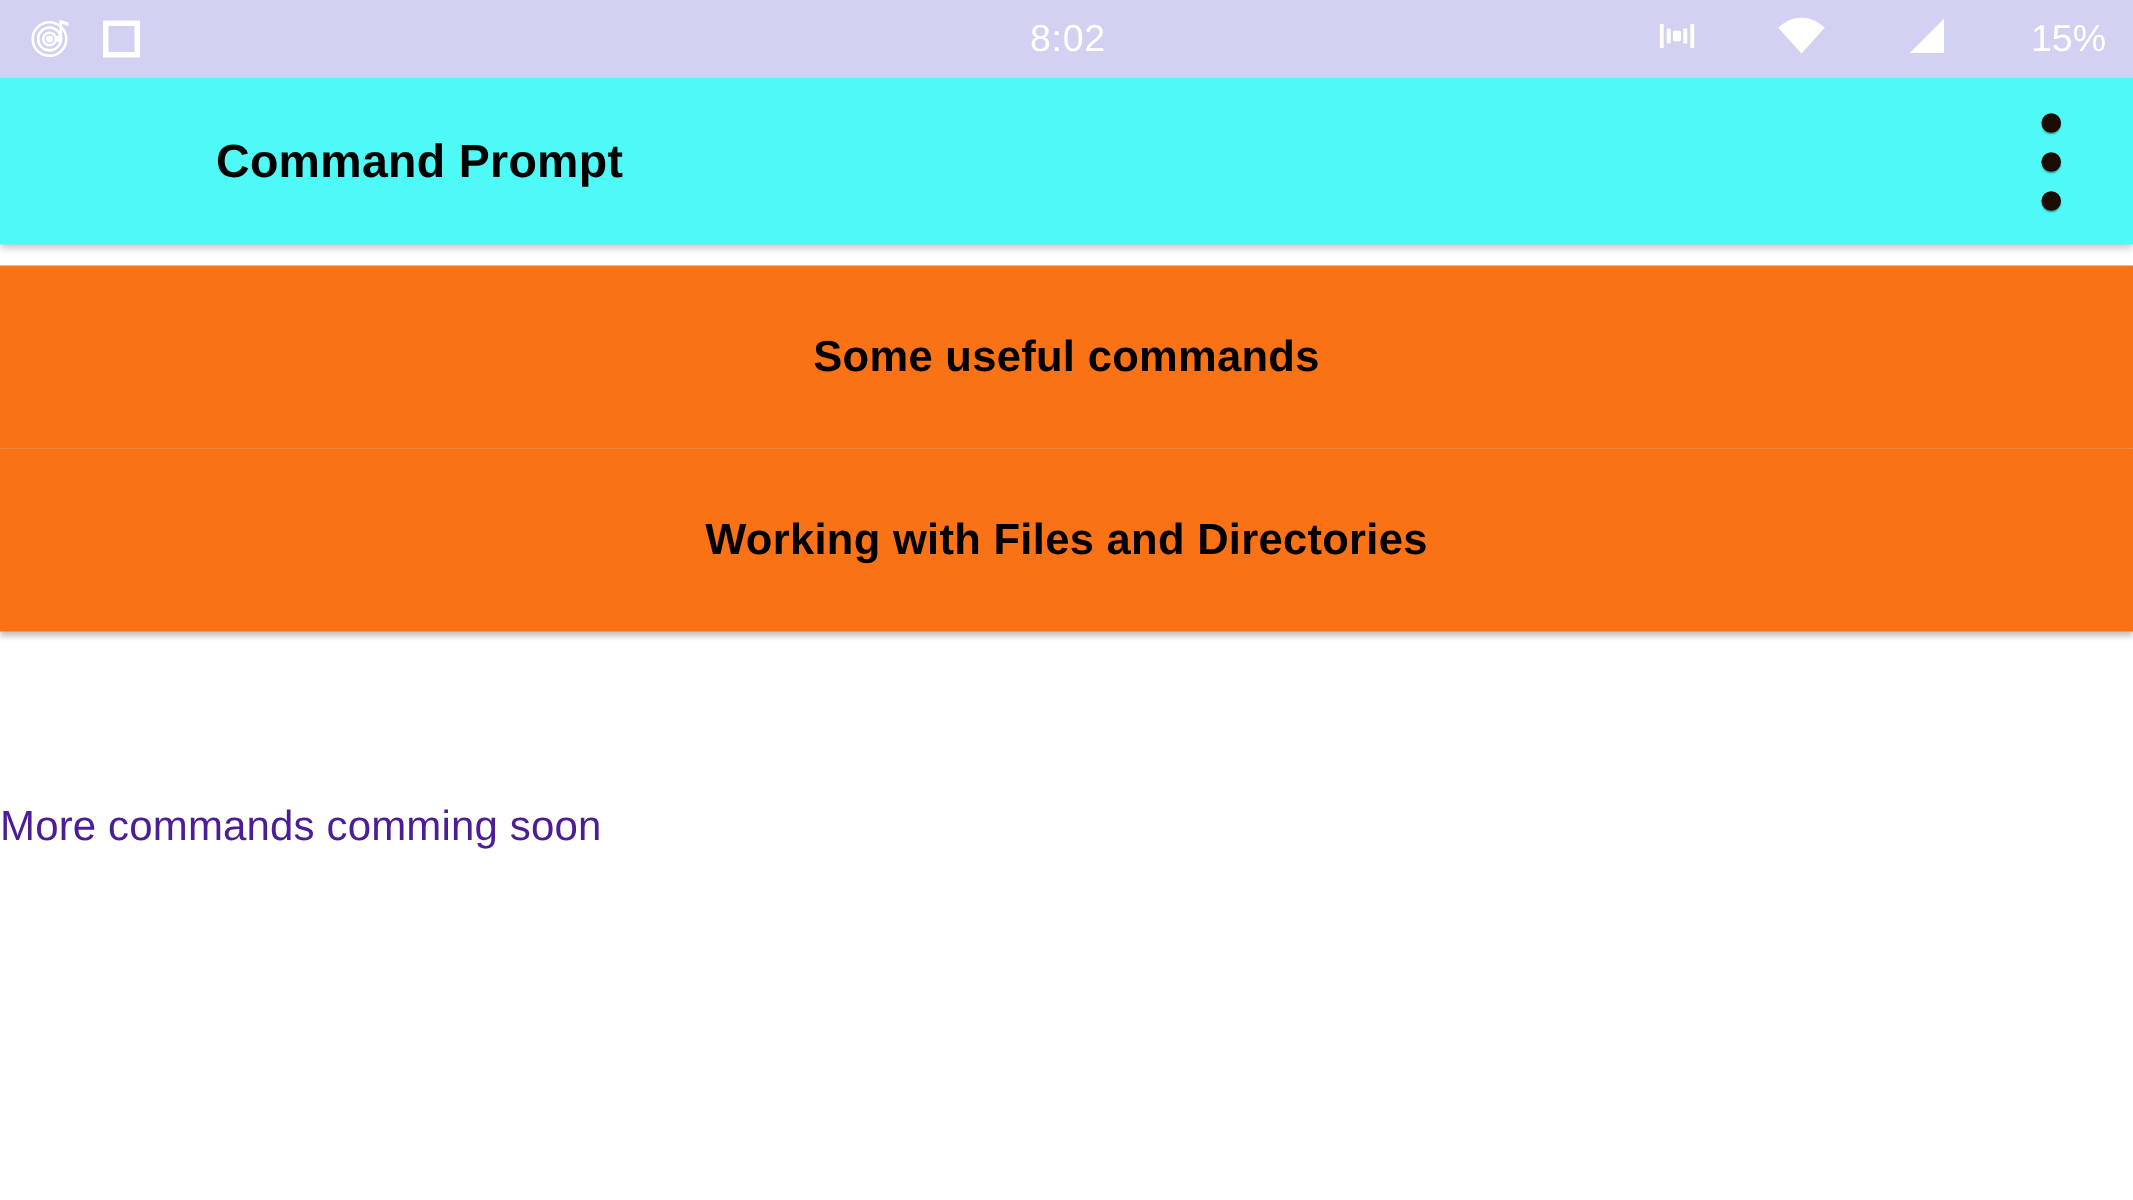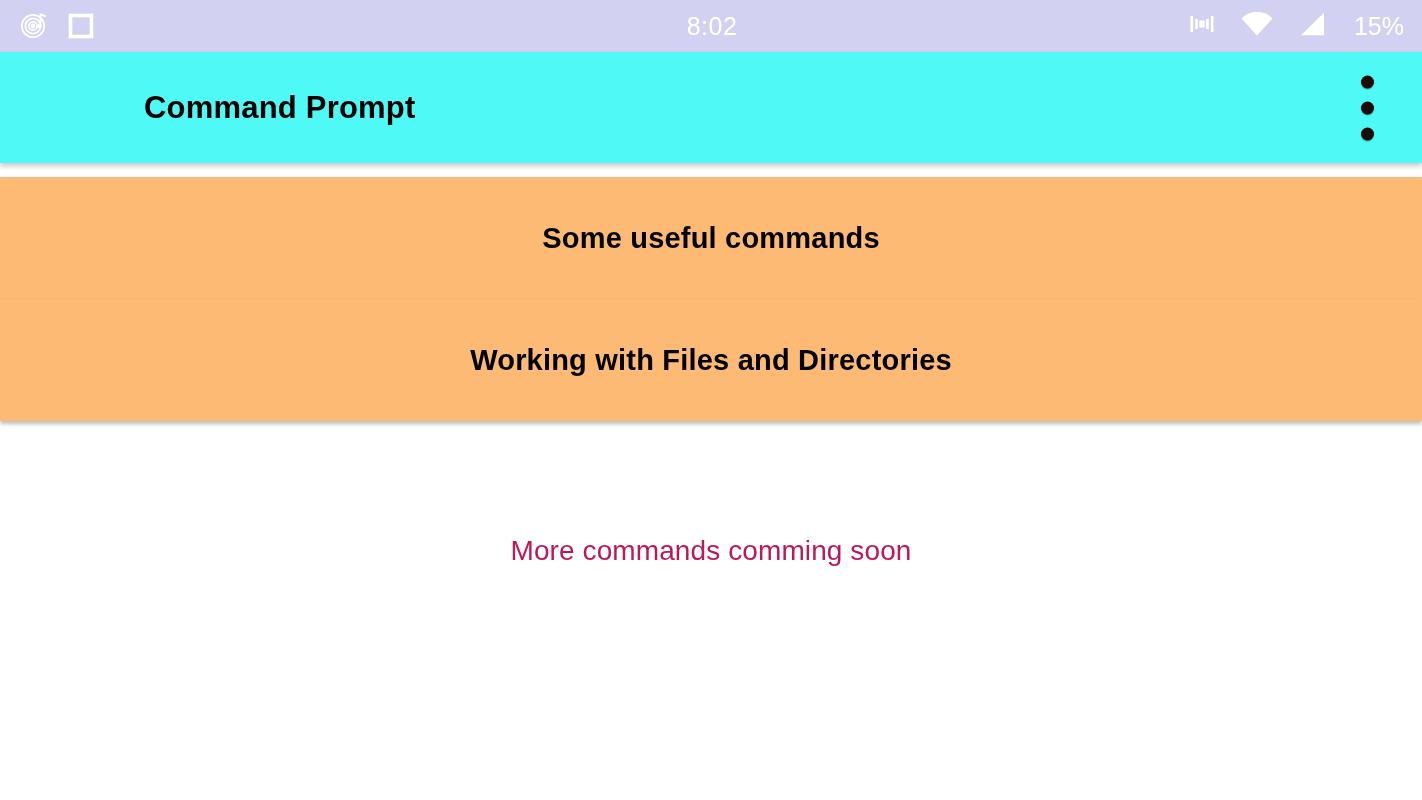--- a/index.html
+++ b/index.html
@@ -56,21 +56,21 @@
     font-size: 25px;
     letter-spacing: 0.5px;
     line-height: 1;
   }
 
   .status-right {
     flex: 0 0 auto;
     width: 300px;
     display: flex;
     align-items: center;
-    justify-content: flex-end;
+    justify-content: space-between;
     gap: 24px;
   }
 
   .battery-pct {
     color: #ffffff;
     font-size: 25px;
     line-height: 1;
     margin-left: 2px;
   }
 
@@ -127,21 +127,21 @@
     top: 163px; left: 0;
     width: 1422px;
     height: 637px;
     background: #ffffff;
   }
 
   .card {
     position: absolute;
     left: 0;
     width: 1422px;
-    background: #fdba74;
+    background: #f97316;
     box-shadow: 0 3px 4px rgba(0,0,0,0.26);
     display: flex;
     align-items: center;
     justify-content: center;
     cursor: pointer;
   }
 
   .card-1 { top: 14px;  height: 122px; }
   .card-2 { top: 136px; height: 122px; }
 
@@ -152,24 +152,24 @@
     letter-spacing: 0.2px;
     text-align: center;
     white-space: nowrap;
   }
 
   .coming-soon {
     position: absolute;
     left: 0;
     top: 372px;
     width: 1422px;
-    text-align: center;
+    text-align: left;
     font-size: 28px;
     font-weight: normal;
-    color: #be185d;
+    color: #4c1d95;
     letter-spacing: 0.1px;
   }
 </style>
 </head>
 <body>
 
 <div class="phone">
 
   <div class="status-bar">
 

